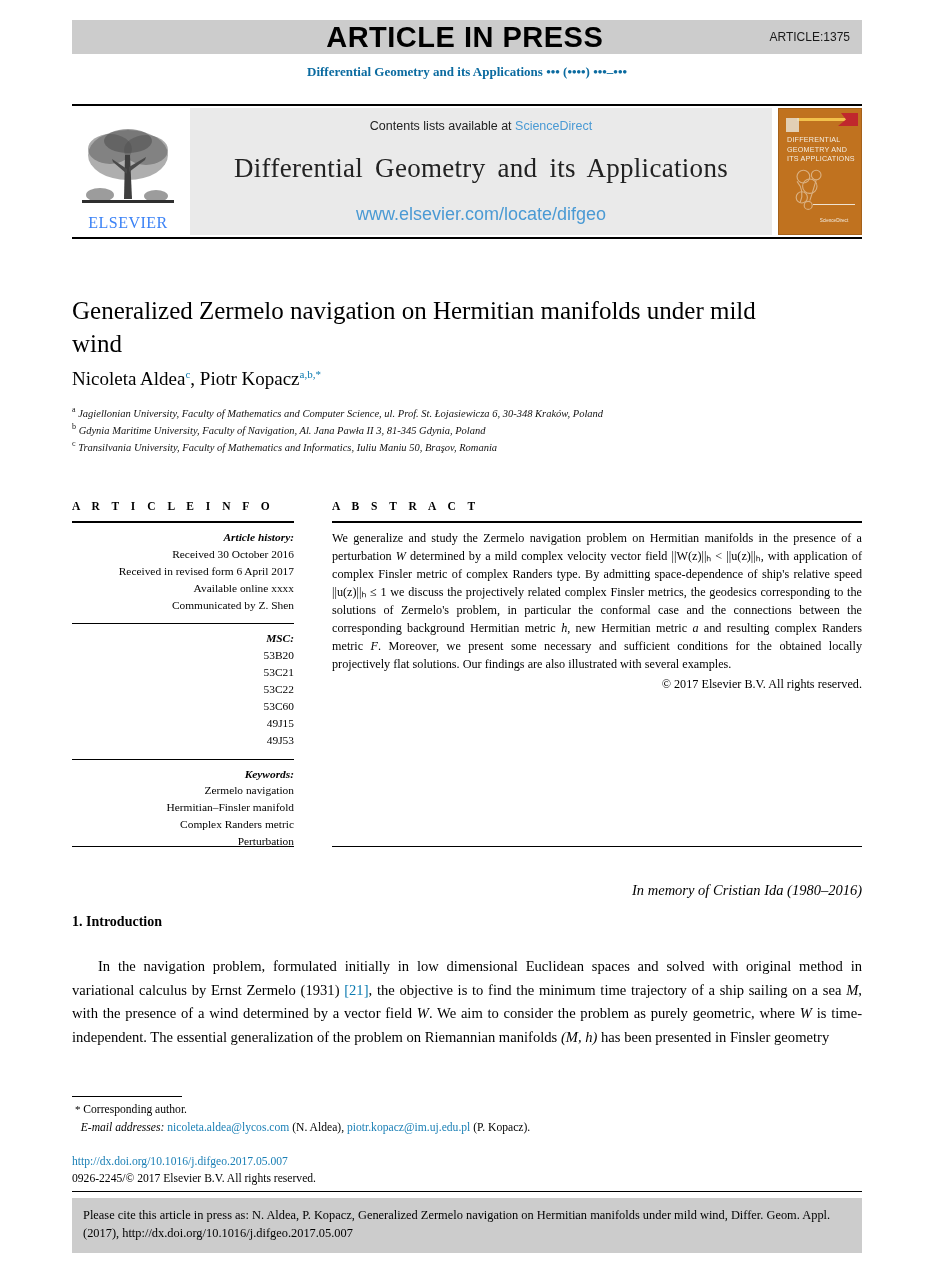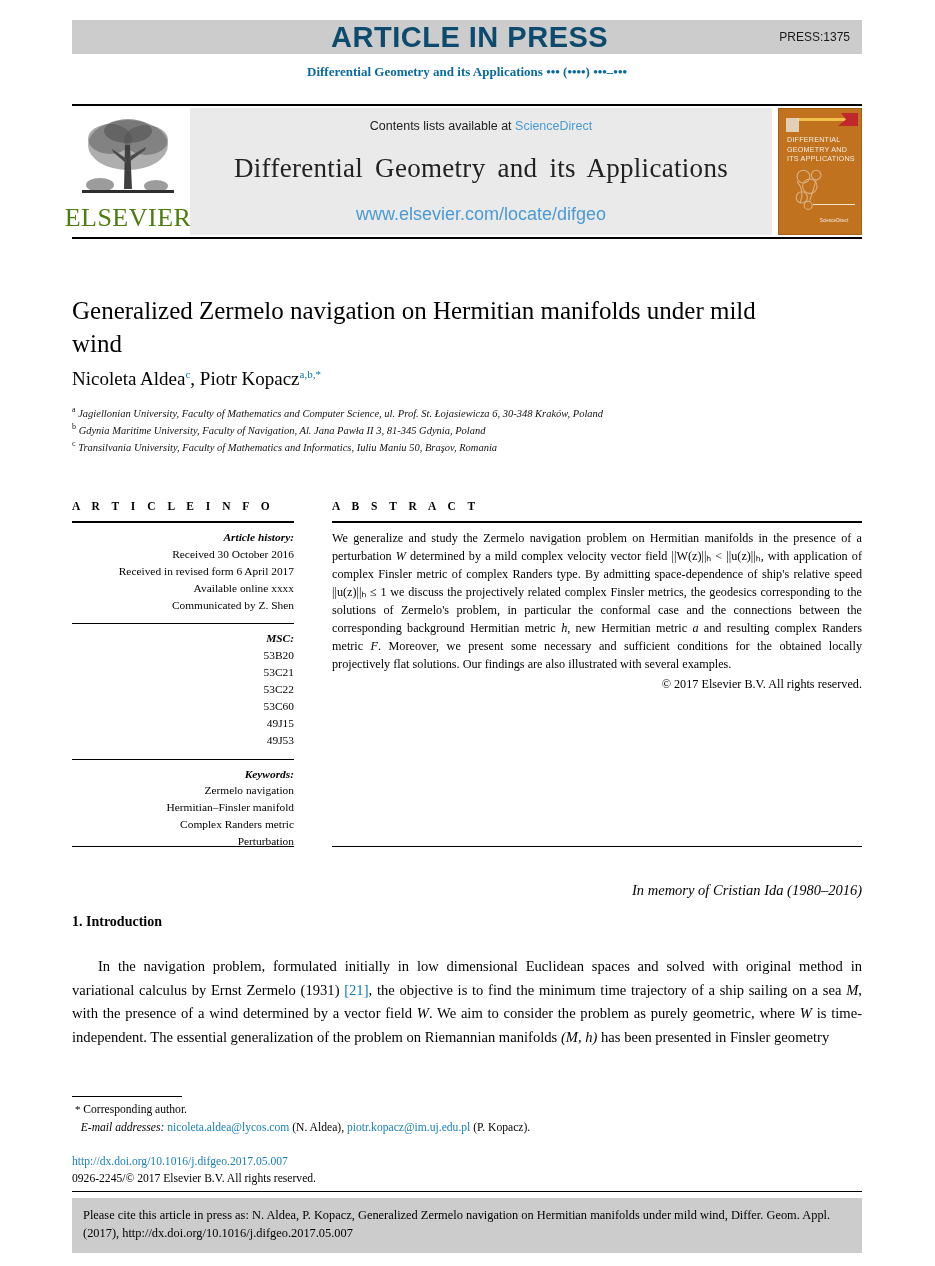--- a/index.html
+++ b/index.html
@@ -23,21 +23,21 @@
     top: 20px;
     width: 790px;
     height: 34px;
     background: #cccccc;
     display: flex;
     align-items: center;
   }
   .press-banner .press-text {
     flex: 1;
     text-align: center;
-    color: #0c4a6e;
+    color: #000000;
     font-family: "Liberation Sans", sans-serif;
     font-weight: bold;
     font-size: 29px;
     letter-spacing: 0.5px;
     line-height: 1;
     padding-left: 88px;
   }
   .press-banner .press-code {
     color: #1a1a1a;
     font-family: "Liberation Sans", sans-serif;
@@ -89,23 +89,23 @@
     flex: 0 0 112px;
     display: flex;
     flex-direction: column;
     align-items: center;
     justify-content: flex-end;
     padding-bottom: 4px;
     box-sizing: border-box;
   }
   .elsevier-tree { display:block; }
   .elsevier-word {
-    color: #4d7c0f;
-    font-family: "Liberation Serif", serif;
-    font-size: 26px;
+    color: #3b82f6;
+    font-family: "Liberation Serif", serif;
+    font-size: 16px;
     letter-spacing: 0.5px;
     line-height: 1;
     margin-top: 2px;
   }
 
   .masthead-center {
     flex: 1;
     background: #eaeaea;
     display: flex;
     flex-direction: column;
@@ -398,21 +398,21 @@
     font-size: 12.4px;
     line-height: 1.45;
     color: #000;
   }
 </style>
 </head>
 <body>
 
 <div class="press-banner">
   <div class="press-text">ARTICLE IN PRESS</div>
-  <div class="press-code">PRESS:1375</div>
+  <div class="press-code">ARTICLE:1375</div>
 </div>
 
 <div class="journal-line">Differential Geometry and its Applications ••• (••••) •••–•••</div>
 
 <div class="rule-top"></div>
 
 <div class="masthead">
 
   <div class="elsevier-logo">
     <svg class="elsevier-tree" width="96" height="88" viewBox="0 0 96 88">

